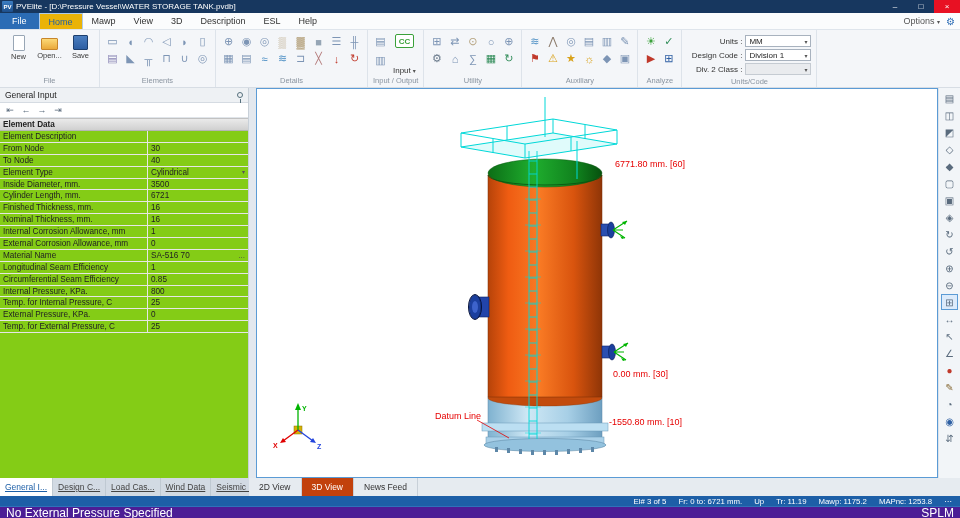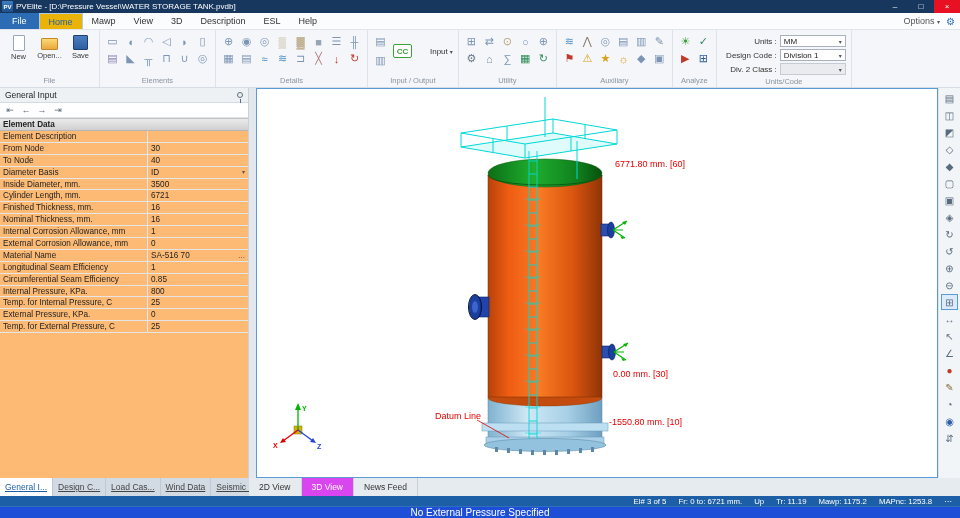--- a/index.html
+++ b/index.html
@@ -28,59 +28,59 @@
   .glabel { margin-top:auto; text-align:center; font-size:7.5px; color:#8a94a0; padding:1px 0 2px; white-space:nowrap; }
   .icongrid { display:grid; gap:2px 3px; align-content:start; padding-top:3px; }
   .ribicon { width:15px; height:15px; display:flex; align-items:center; justify-content:center; font-size:11px; cursor:default; }
   .fbtnrow { display:flex; gap:4px; padding-top:3px; }
   .fbtn { display:flex; flex-direction:column; align-items:center; width:27px; gap:1px; font-size:7.5px; color:#3a3a3a; }
   .new-page-icon { width:12px; height:16px; background:#fff; border:1px solid #98a6b5; border-radius:1px; margin-top:1px; }
   .open-folder-icon { width:17px; height:12px; background:linear-gradient(#fcd977,#eaa93a); border:1px solid #c8862a; border-radius:1px; margin-top:4px; }
   .save-floppy-icon { width:15px; height:15px; background:linear-gradient(#4a7ec0,#2e5fa3); border:1px solid #1d3f6e; border-radius:1px; margin-top:1px; }
   .iorow { display:flex; gap:5px; padding-top:3px; }
   .iocol { display:flex; flex-direction:column; gap:4px; }
-  .iobig { display:flex; flex-direction:row; align-items:center; font-size:8px; color:#333; gap:18px;justify-content:flex-end; }
+  .iobig { display:flex; flex-direction:column; align-items:center; font-size:8px; color:#333; gap:18px;justify-content:flex-end; }
   .ccbadge { width:19px; height:14px; border:1.5px solid #3aa13a; color:#3aa13a; font-weight:bold; font-size:8px; display:flex; align-items:center; justify-content:center; border-radius:2px; background:#fff; }
   .iolab { display:flex; gap:2px; align-items:center; }
   .unitswrap { display:flex; flex-direction:column; padding-top:3px; }
   .urow { display:flex; align-items:center; gap:3px; height:14px; font-size:8px; color:#333; }
   .ulab { width:55px; text-align:right; white-space:nowrap; }
   .uselect { width:66px; height:12px; background:#fff; border:1px solid #a8b2be; display:flex; align-items:center; justify-content:space-between; padding:0 3px; font-size:8px; color:#222; }
   .uselect.disabled { background:#e9ebee; border-color:#c5cbd2; color:#99a2ab; }
 
   
   .main { display:flex; height:390px; }
   .leftpanel { width:249px; background:#fff; border-right:1px solid #c8d0d8; display:flex; flex-direction:column; }
   .panelheader { height:15px; background:#eef1f4; border-bottom:1px solid #d5dbe2; display:flex; align-items:center; font-size:8.5px; padding:0 5px; color:#222;gap:32px; }
   .pinicon { width:6px; height:6px; border:1px solid #56707d; border-radius:50%; position:relative; margin-left:auto; }
   .pinicon::after { content:""; position:absolute; left:2px; top:6px; width:1px; height:4px; background:#56707d; }
   .paneltools { height:15px; border-bottom:1px solid #e0e5ea; display:flex; align-items:center; gap:2px; padding:0 3px; }
   .ptool { width:14px; height:12px; font-size:9px; color:#5a6b7d; display:flex; align-items:center; justify-content:center; }
-  .grid { flex:1; overflow:hidden; font-size:8.2px; background:#fdba74; }
+  .grid { flex:1; overflow:hidden; font-size:8.2px; background:#84cc16; }
   .sechdr { background:linear-gradient(#eaeaea,#d0d0d0); border-top:1px solid #c2c2c2; border-bottom:1px solid #b5b5b5; font-weight:bold; padding:1px 3px; font-size:8.2px; color:#222; }
   .prow { display:flex; height:11.9px; border-bottom:1px solid #e6e6e6; }
   .plabel { width:148px; padding:0 3px; border-right:1px solid #e6e6e6; color:#222; line-height:11px; white-space:nowrap; overflow:hidden; }
   .pvalue { flex:1; padding:0 3px; line-height:11px; display:flex; justify-content:space-between; align-items:center; color:#222; }
   .dots { font-size:8px; color:#444; }
   .splitter { width:7px; background:#e3e8ee; }
   .viewport { width:682px; position:relative; background:#fff; border:1px solid #5b9bd5; }
   .righttools { width:22px; background:#f2f5f8; border-left:1px solid #dde3ea; display:flex; flex-direction:column; align-items:center; padding-top:2px; gap:1px; }
   .rtool { width:17px; height:16px; display:flex; align-items:center; justify-content:center; font-size:10px; color:#5a6b7d; }
   .rtool.active { background:#dcebfb; border:1px solid #5b9bd5; }
 
   
   .tabsrow { height:18px; display:flex; background:#d2dae3; font-size:8.5px; }
   .lefttabs { width:249px; display:flex; border-right:1px solid #b8c2cc; }
   .ltab { padding:0 5px; display:flex; align-items:center; color:#444; border-right:1px solid #bfc9d2; background:#d2dae3; white-space:nowrap;text-decoration:underline; }
   .ltab.active { background:#fff; color:#1d5fa7; }
   .viewtabs { flex:1; display:flex; background:#e6ebf0; }
   .vtab { padding:0 10px; display:flex; align-items:center; color:#333; border-right:1px solid #c8d0d8; }
-  .vtab.active { background:#d946ef; color:#fff; }
+  .vtab.active { background:#c2410c; color:#fff; }
   .statusrow1 { height:10px; background:#1d5fa7; display:flex; justify-content:flex-end; align-items:center; gap:12px; color:#fff; font-size:7.8px; padding:0 8px; }
-  .statusrow2 { height:12px; background:#1d4ed8; border-top:1px solid #2f71b9; display:flex; align-items:center; justify-content:space-between; color:#fff; font-size:10px; padding:0 6px;flex-direction:column; }
+  .statusrow2 { height:12px; background:#4c1d95; border-top:1px solid #2f71b9; display:flex; align-items:center; justify-content:space-between; color:#fff; font-size:12px; padding:0 6px; }
 
   .ann { fill:#e60000; font-size:9px; font-family:"Liberation Sans",sans-serif; }
   .axlbl { font-size:7px; font-weight:bold; font-family:"Liberation Sans",sans-serif; }
 </style>
 </head>
 <body>
 
 <div class="titlebar">
   <div class="appicon">PV</div>
   <div class="titletext">PVElite - [D:\Pressure Vessel\WATER STORAGE TANK.pvdb]</div>
@@ -277,23 +277,23 @@
             <span>30</span>
           </div>
         </div>
         <div class="prow">
           <div class="plabel">To Node</div>
           <div class="pvalue">
             <span>40</span>
           </div>
         </div>
         <div class="prow">
-          <div class="plabel">Diameter Basis</div>
-          <div class="pvalue">
-            <span>ID</span>
+          <div class="plabel">Element Type</div>
+          <div class="pvalue">
+            <span>Cylindrical</span>
             <span class="dd">▾</span>
           </div>
         </div>
         <div class="prow">
           <div class="plabel">Inside Diameter, mm.</div>
           <div class="pvalue">
             <span>3500</span>
           </div>
         </div>
         <div class="prow">

